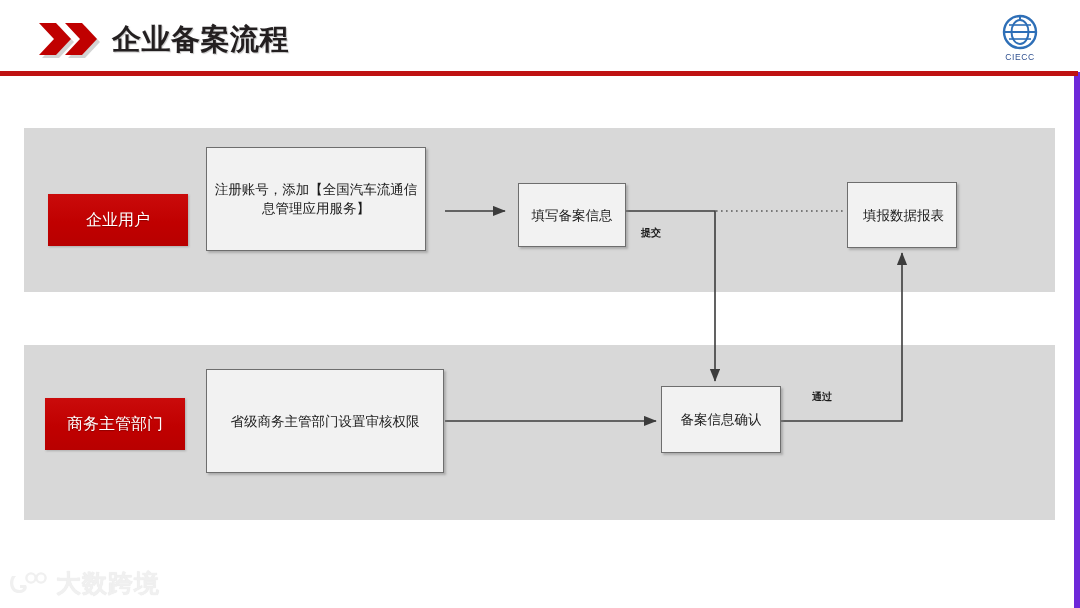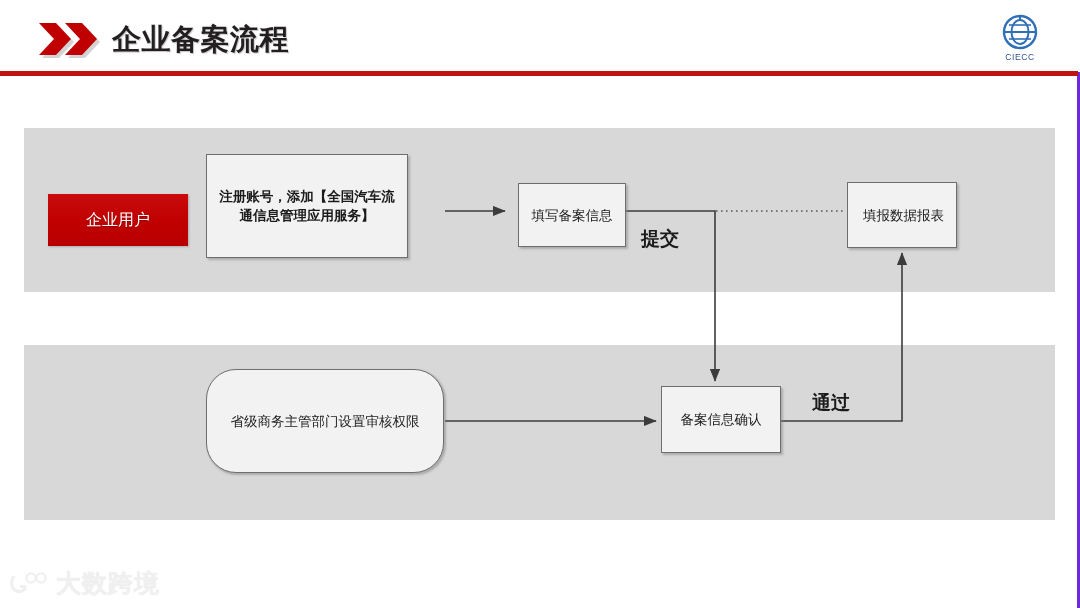--- a/index.html
+++ b/index.html
@@ -6,21 +6,21 @@
   html, body {
     width: 1080px; height: 608px;
     font-family: "Liberation Sans", "DejaVu Sans", sans-serif;
     background: #ffffff;
     overflow: hidden;
   }
   #slide {
     position: relative;
     width: 1080px; height: 608px;
     background: #ffffff;
-    border-right: 3px solid #6d28d9;
+    border-right: 6px solid #6d28d9;
   }
 
   
   #header {
     position: absolute; left: 0; top: 0; width: 1080px; height: 72px;
     background: #ffffff;
   }
   #header-rule {
     position: absolute; left: 0; top: 71px; width: 1078px; height: 5px;
     background: #bf1212;
@@ -74,33 +74,33 @@
     background: #f2f2f2;
     border: 1.3px solid #6e6e6e;
     color: #1a1a1a;
     font-size: 13.5px;
     line-height: 19px;
     display: flex; align-items: center; justify-content: center;
     text-align: center;
     padding: 2px 6px;
     box-shadow: 1.5px 1.5px 2px rgba(130,130,130,0.5);
   }
-  #box-register { left: 206px; top: 154px;  width: 202px; height: 104px; font-weight: bold; }
+  #box-register { left: 206px; top: 147px;  width: 220px; height: 104px; }
   #box-fillinfo { left: 518px; top: 183px;  width: 108px; height: 64px;  }
   #box-report   { left: 847px; top: 182px;  width: 110px; height: 66px; padding-left: 9px;  }
-  #box-setauth  { left: 206px; top: 369px;  width: 238px; height: 104px; border-radius: 30px; }
+  #box-setauth  { left: 206px; top: 369px;  width: 238px; height: 104px; }
   #box-confirm  { left: 661px; top: 386px;  width: 120px; height: 67px;  }
 
   
   #wires { position: absolute; left: 0; top: 0; width: 1080px; height: 608px; }
 
   
   .edge-label {
     position: absolute;
-    font-size: 19px; font-weight: bold; color: #1a1a1a;
+    font-size: 10px; font-weight: bold; color: #1a1a1a;
     white-space: nowrap;
   }
   #label-submit { left: 641px; top: 226px; }
   #label-pass   { left: 812px; top: 390px; }
 
   
   #watermark {
     position: absolute; left: 8px; top: 566px;
     height: 34px;
     display: flex; align-items: center; gap: 8px;
@@ -168,20 +168,21 @@
 
     <line x1="716" y1="211" x2="846" y2="211" stroke="#5a5a5a" stroke-width="1.5" stroke-dasharray="1.6 3.4"></line>
 
     <line x1="445" y1="421" x2="656" y2="421" stroke="#3c3c3c" stroke-width="1.6" marker-end="url(#arrow)"></line>
 
     <polyline points="768,421 902,421 902,253" fill="none" stroke="#3c3c3c" stroke-width="1.6" marker-end="url(#arrow)"></polyline>
   </svg>
 
   <div class="pill" id="pill-enterprise">企业用户</div>
 
+  <div class="pill" id="pill-authority">商务主管部门</div>
 
   <div class="pbox" id="box-register">注册账号，添加【全国汽车流通信息管理应用服务】</div>
 
   <div class="pbox" id="box-fillinfo">填写备案信息</div>
 
   <div class="pbox" id="box-report">填报数据报表</div>
 
   <div class="pbox" id="box-setauth">省级商务主管部门设置审核权限</div>
 
   <div class="pbox" id="box-confirm">备案信息确认</div>

